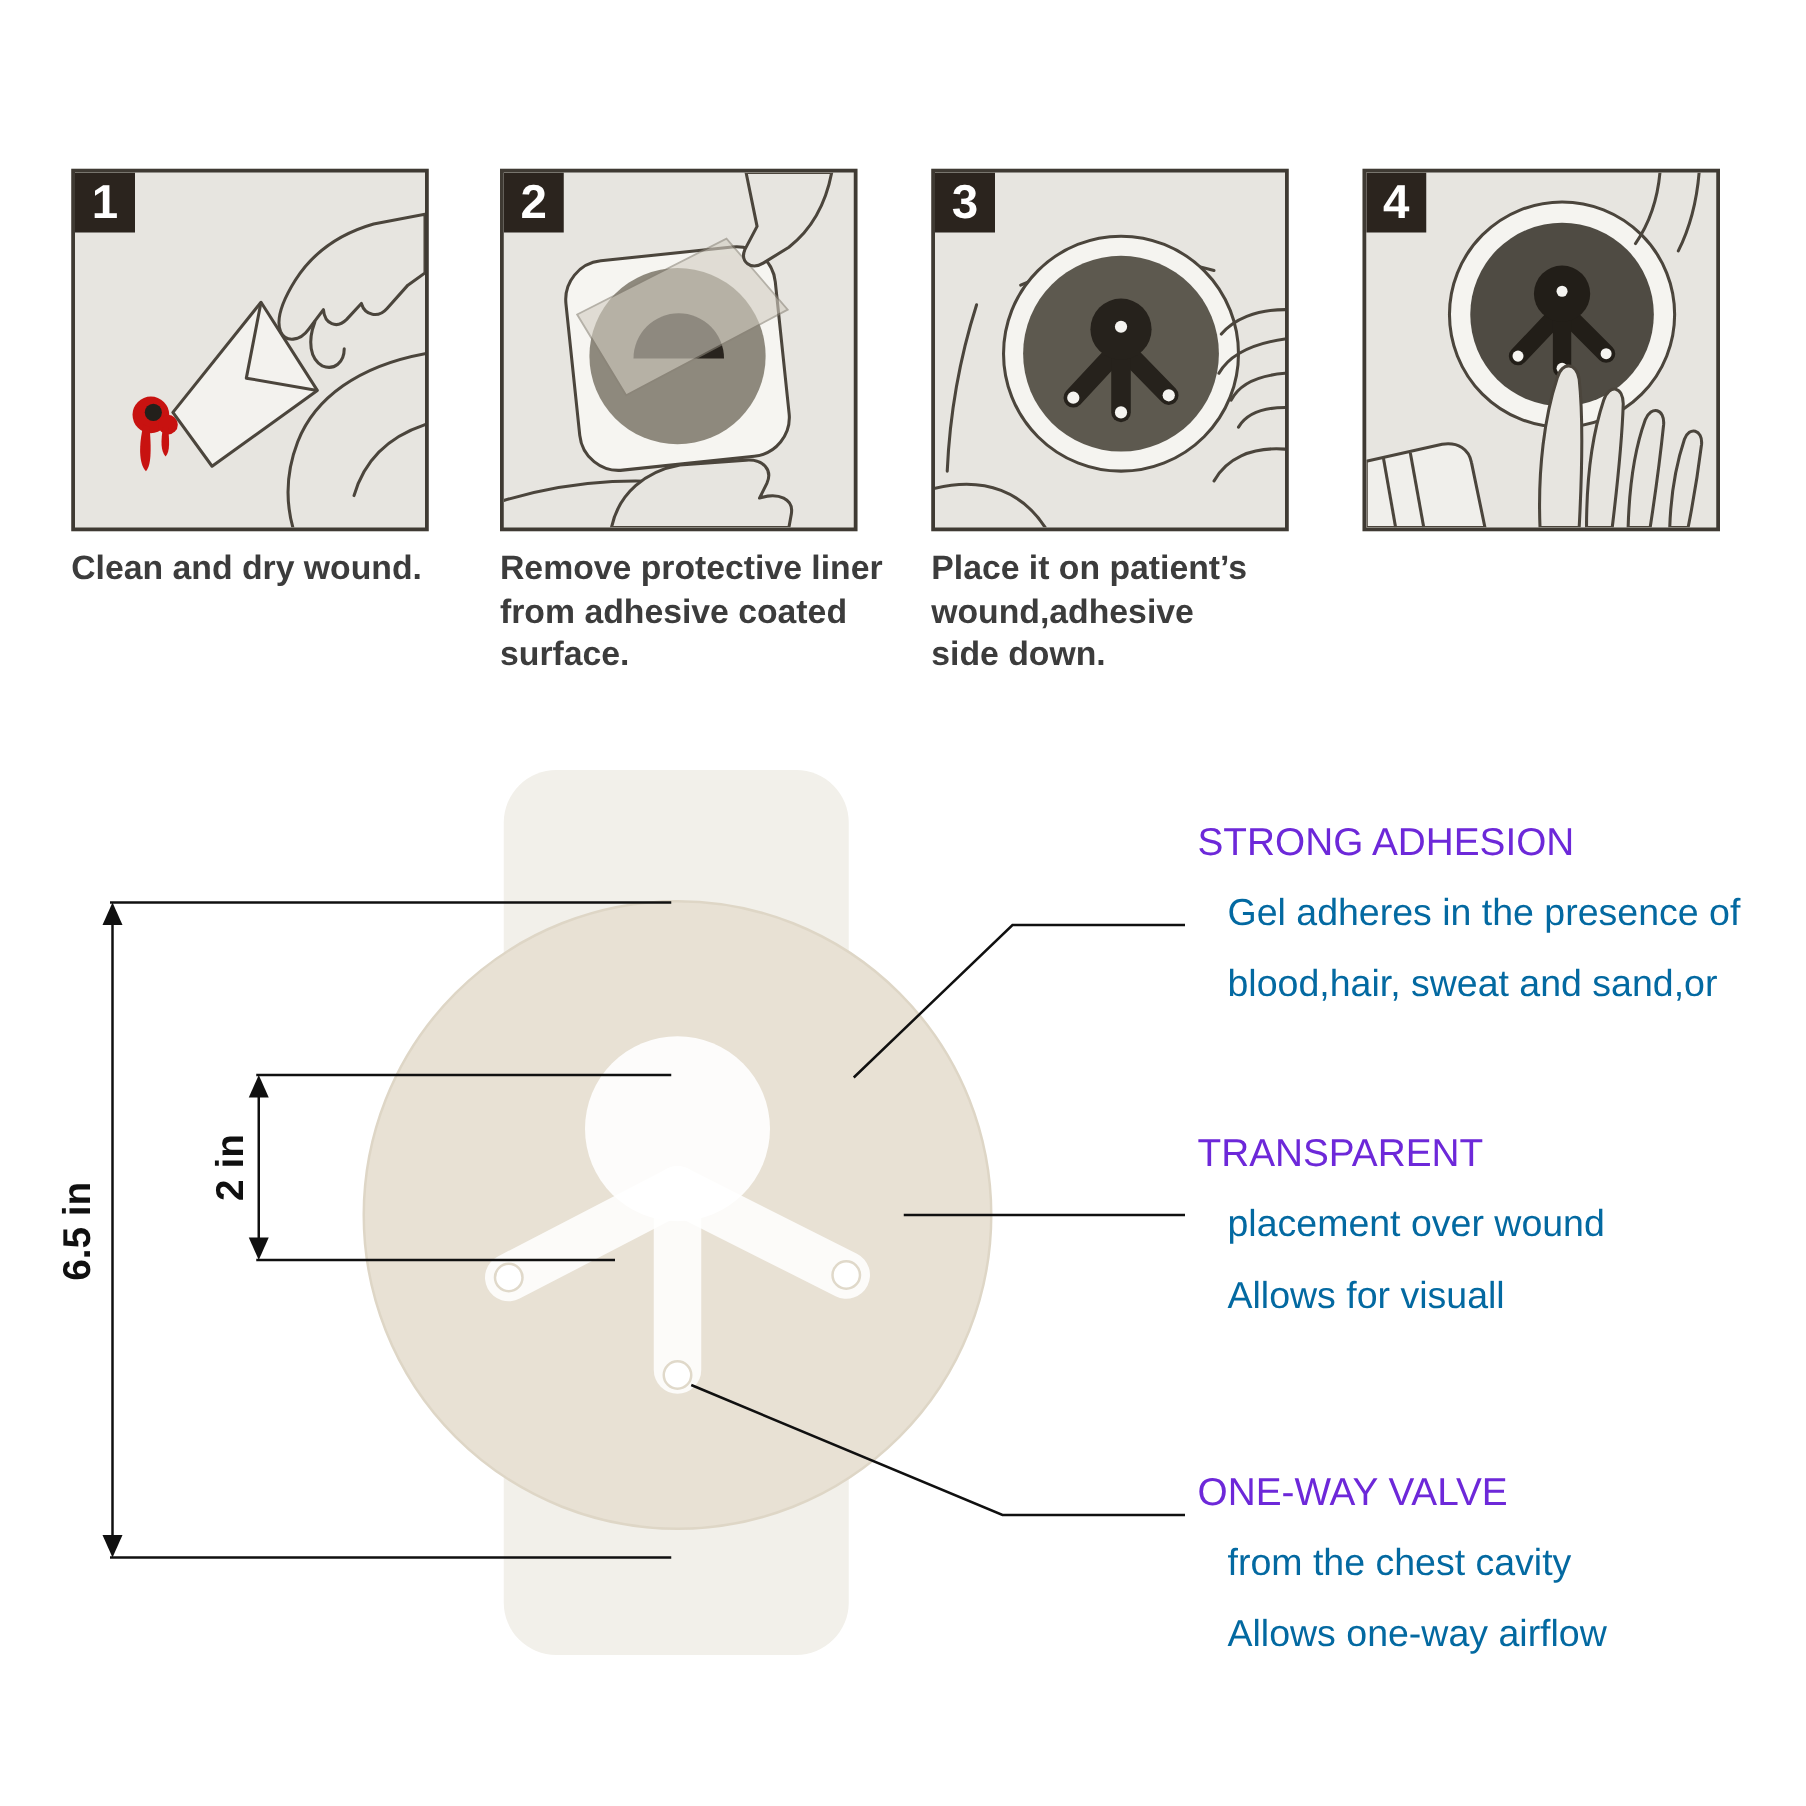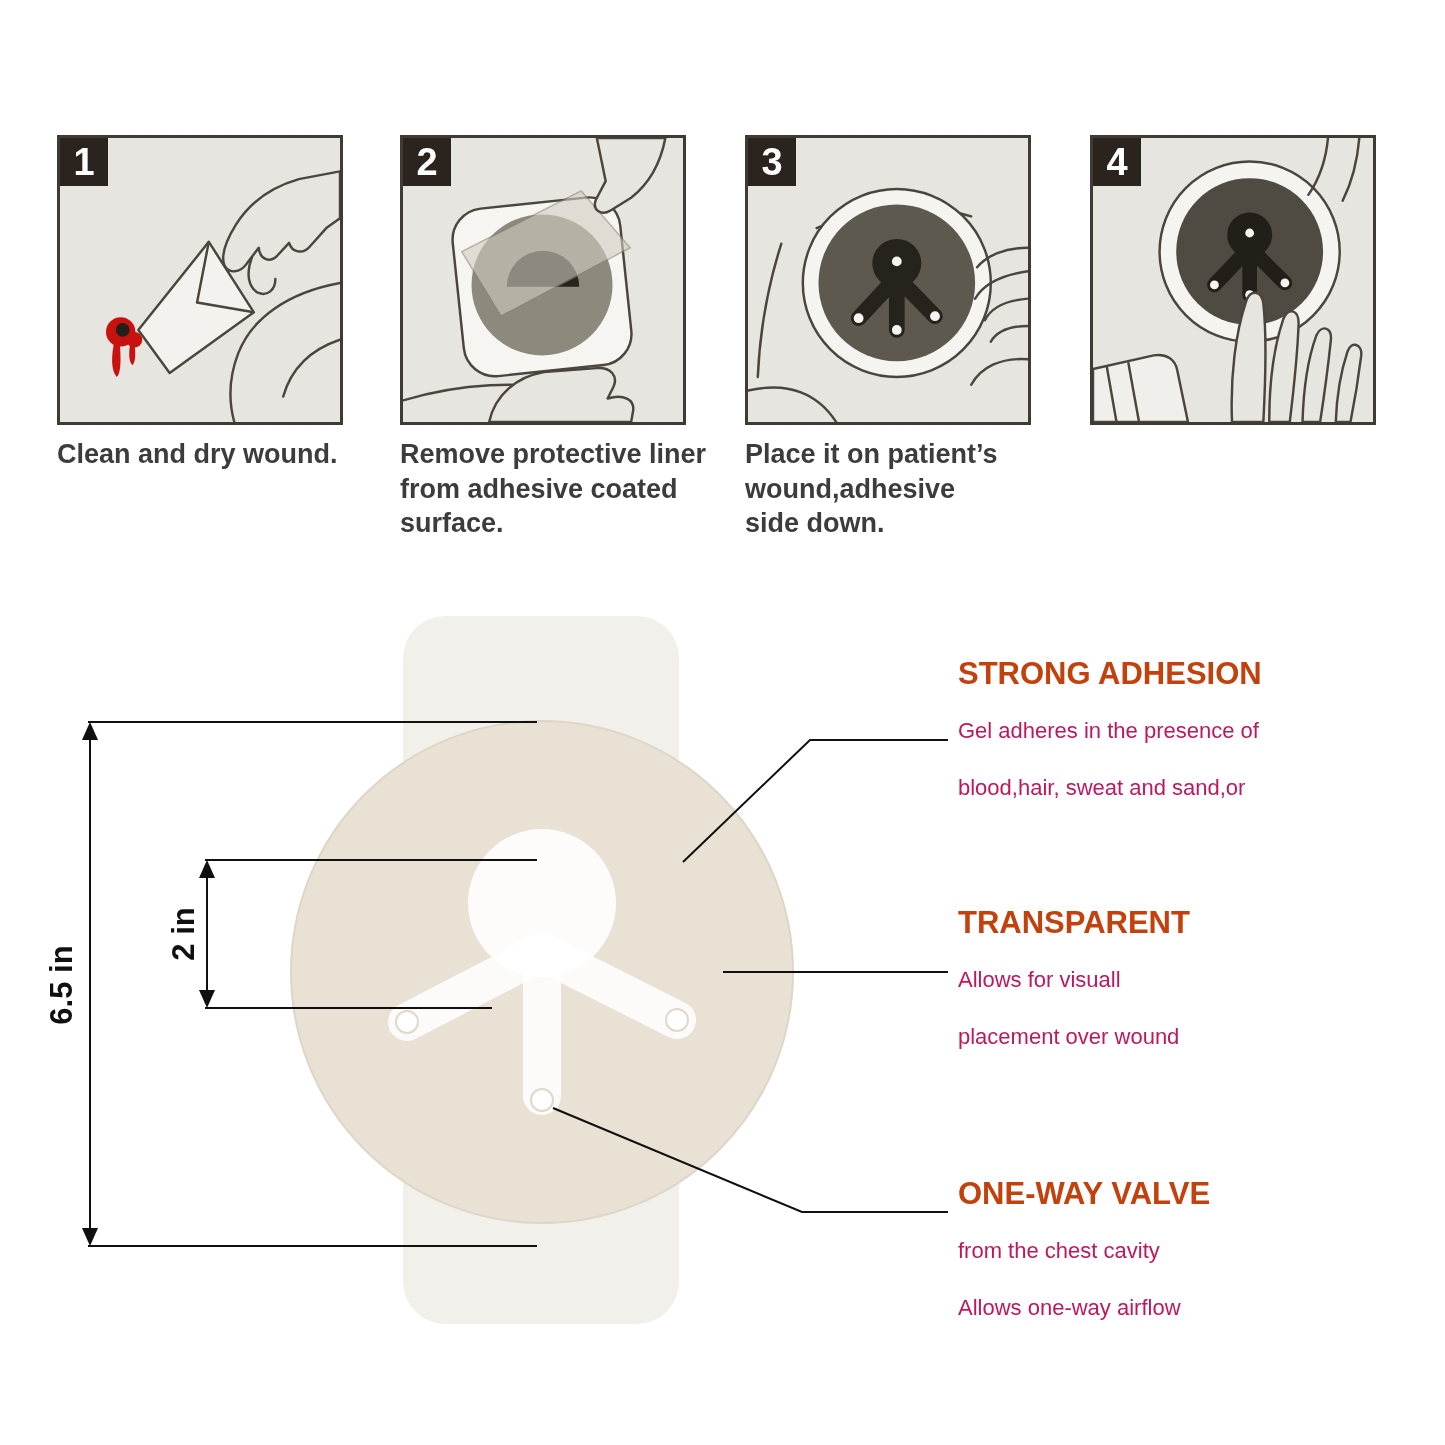--- a/index.html
+++ b/index.html
@@ -19,22 +19,22 @@
     color:#ffffff;display:flex;align-items:center;justify-content:center;
     font-size:38px;font-weight:bold;line-height:1;
   }
   .caption{
     margin-top:12px;font-size:27px;line-height:1.28;color:#3c3c3c;font-weight:bold;
   }
   
   .product-svg{position:absolute;left:0;top:0;width:1445px;height:1445px;}
   
   .feature{position:absolute;left:958px;}
-  .f-title{font-size:31px;font-weight:700;height:57px;display:flex;align-items:center;color:#c2410c;}
-  .f-line{font-size:22px;font-weight:500;height:57px;display:flex;align-items:center;color:#be185d;}
+  .f-title{font-size:31px;font-weight:400;height:57px;display:flex;align-items:center;color:#6d28d9;}
+  .f-line{font-size:30px;font-weight:500;height:57px;display:flex;align-items:center;color:#0369a1;margin-left:24px;}
 </style>
 </head>
 <body>
 
 <div class="page">
 
   <div class="step" style="left:57px">
     <div class="panel">
       <svg viewBox="0 0 286 290">
         <g fill="none" stroke="#4b453c" stroke-width="2.5" stroke-linecap="round" stroke-linejoin="round">
@@ -210,22 +210,22 @@
   </svg>
 
   <div>
     <div class="feature" style="top:645px">
       <div class="f-title">STRONG ADHESION</div>
       <div class="f-line">Gel adheres in the presence of</div>
       <div class="f-line">blood,hair, sweat and sand,or</div>
     </div>
     <div class="feature" style="top:894px">
       <div class="f-title">TRANSPARENT</div>
+      <div class="f-line">placement over wound</div>
       <div class="f-line">Allows for visuall</div>
-      <div class="f-line">placement over wound</div>
     </div>
     <div class="feature" style="top:1165px">
       <div class="f-title">ONE-WAY VALVE</div>
       <div class="f-line">from the chest cavity</div>
       <div class="f-line">Allows one-way airflow</div>
     </div>
   </div>
 
 </div>
 

